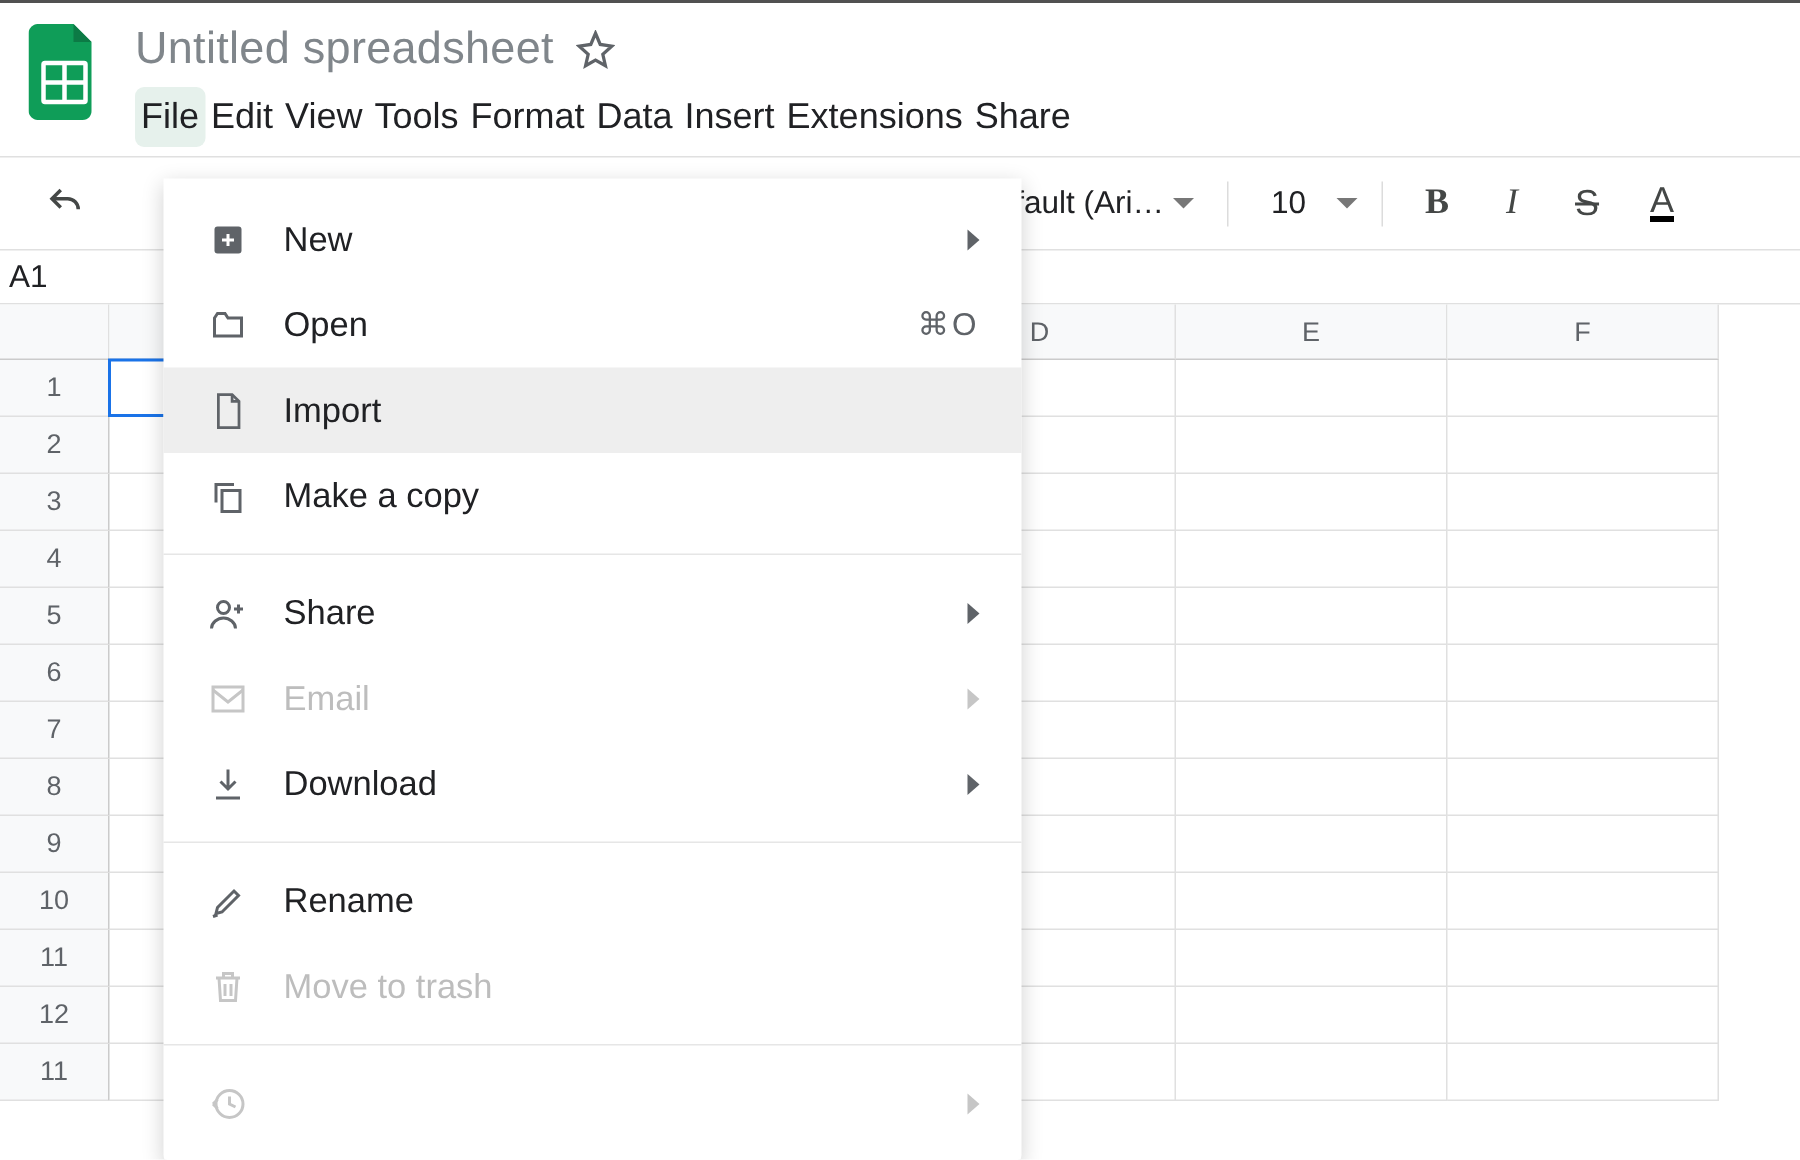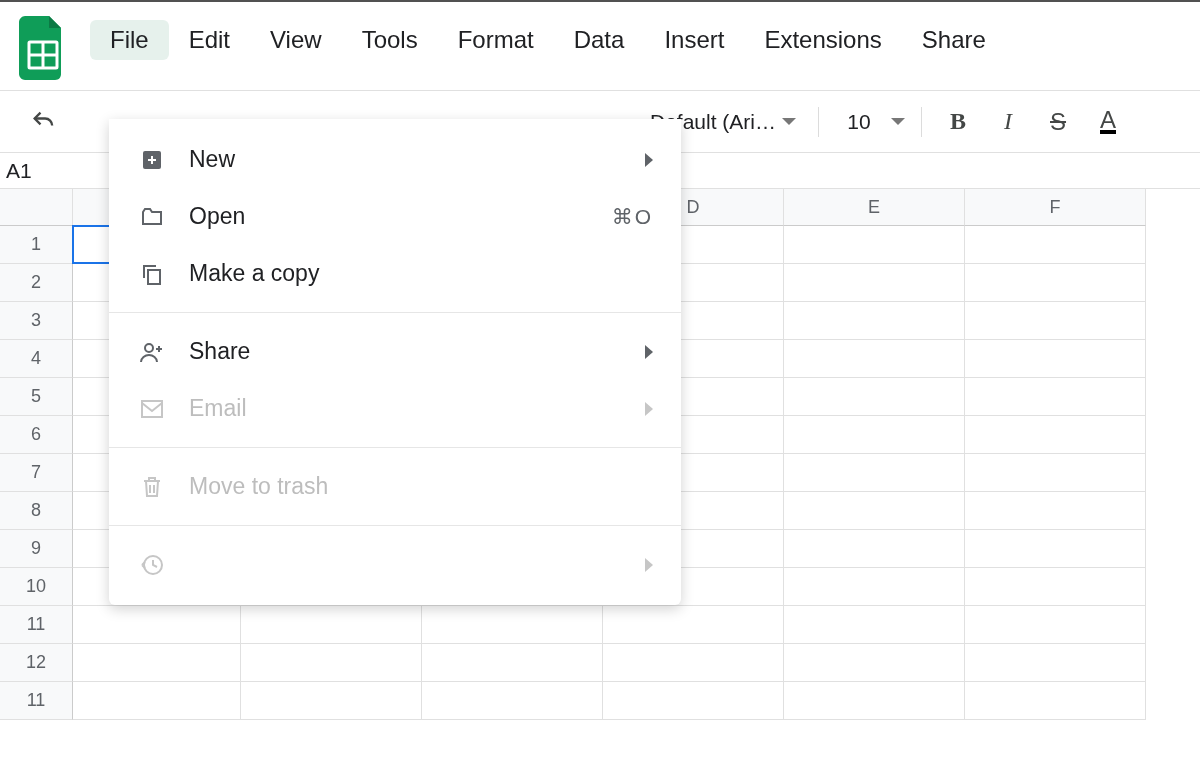--- a/index.html
+++ b/index.html
@@ -9,21 +9,21 @@
 .header { display: flex; align-items: flex-start; padding: 10px 16px 0 16px; gap: 20px; }
 .logo { width: 54px; height: 72px; display: flex; align-items: center; justify-content: center; }
 .logo svg { width: 48px; height: 64px; }
 
 .header-main { display: flex; flex-direction: column; }
 .title-row { display: flex; align-items: center; gap: 14px; margin-top: 4px; }
 .doc-title { font-size: 30px; color: #80868b; font-weight: 400; letter-spacing: 0.2px; }
 .star-btn { width: 28px; height: 28px; display: flex; align-items: center; justify-content: center; cursor: pointer; }
 
 .menubar { display: flex; gap: 0; margin-top: 8px; }
-.menu-item { font-size: 24px; color: #202124; padding: 6px 20px; cursor: pointer; border-radius: 6px; }
+.menu-item { font-size: 24px; color: #202124; padding: 6px 4px; cursor: pointer; border-radius: 6px; }
 .menu-item.active { background: #e6f1ec; }
 
 .divider { height: 1px; background: #e0e0e0; margin-top: 6px; }
 
 .toolbar { display: flex; align-items: center; height: 62px; padding: 0 24px; gap: 10px; position: relative; border-bottom: 1px solid #e0e0e0; }
 .toolbar-btn { width: 40px; height: 40px; display: flex; align-items: center; justify-content: center; cursor: pointer; color: #444746; }
 .toolbar-sep { width: 1px; height: 30px; background: #dcdcdc; margin: 0 6px; }
 .font-selector { display: flex; align-items: center; gap: 6px; font-size: 21px; color: #202124; cursor: pointer; padding: 0 6px; }
 .font-size-box { display: flex; align-items: center; gap: 8px; }
 .font-size-val { width: 48px; text-align: center; font-size: 21px; }
@@ -72,20 +72,28 @@
   <div class="logo">
     <svg viewBox="0 0 48 64">
         <path fill="#0f9d58" d="M6 0h24l12 12v46c0 3-2 6-6 6H6c-3 0-6-3-6-6V6C0 3 3 0 6 0z"></path>
         <path fill="#0c7a45" d="M30 0l12 12H30z"></path>
         <rect x="10" y="26" width="28" height="26" rx="1" fill="none" stroke="#fff" stroke-width="3"></rect>
         <line x1="10" y1="39" x2="38" y2="39" stroke="#fff" stroke-width="3"></line>
         <line x1="24" y1="26" x2="24" y2="52" stroke="#fff" stroke-width="3"></line>
       </svg>
   </div>
   <div class="header-main">
+    <div class="title-row">
+      <span class="doc-title">Untitled spreadsheet</span>
+      <span class="star-btn">
+        <svg width="26" height="26" viewBox="0 0 24 24" fill="none" stroke="#5f6368" stroke-width="2">
+            <path d="M12 2l2.9 6.9L22 10l-5.5 5 1.6 7L12 18.5 5.9 22l1.6-7L2 10l7.1-1.1z"></path>
+          </svg>
+      </span>
+    </div>
     <div class="menubar" id="menubar">
         <div class="menu-item active">File</div>
         <div class="menu-item">Edit</div>
         <div class="menu-item">View</div>
         <div class="menu-item">Tools</div>
         <div class="menu-item">Format</div>
         <div class="menu-item">Data</div>
         <div class="menu-item">Insert</div>
         <div class="menu-item">Extensions</div>
         <div class="menu-item">Share</div>
@@ -278,20 +286,29 @@
     </div>
     <div class="fm-item">
       <span class="fm-icon">
         <svg width="24" height="24" viewBox="0 0 24 24" fill="none" stroke="currentColor" stroke-width="2">
           <path d="M3 7l2-3h5l2 3h9v12H3z"></path>
         </svg>
       </span>
       <span>Open</span>
       <span class="fm-shortcut">⌘O</span>
     </div>
+    <div class="fm-item hovered">
+      <span class="fm-icon">
+        <svg width="22" height="26" viewBox="0 0 24 28" fill="none" stroke="currentColor" stroke-width="2">
+          <path d="M5 2h10l5 5v19H5z"></path>
+          <path d="M15 2v5h5"></path>
+        </svg>
+      </span>
+      <span>Import</span>
+    </div>
     <div class="fm-item">
       <span class="fm-icon">
         <svg width="24" height="24" viewBox="0 0 24 24" fill="none" stroke="currentColor" stroke-width="2">
           <rect x="8" y="8" width="12" height="14"></rect>
           <path d="M4 16V4h12"></path>
         </svg>
       </span>
       <span>Make a copy</span>
     </div>
     <div class="fm-sep"></div>
@@ -313,21 +330,41 @@
         <svg width="24" height="20" viewBox="0 0 24 20" fill="none" stroke="currentColor" stroke-width="2">
           <rect x="2" y="2" width="20" height="16"></rect>
           <path d="M2 4l10 8 10-8"></path>
         </svg>
       </span>
       <span>Email</span>
       <span class="fm-sub">
         <span class="submenu-caret"></span>
       </span>
     </div>
+    <div class="fm-item">
+      <span class="fm-icon">
+        <svg width="22" height="24" viewBox="0 0 22 24" fill="none" stroke="currentColor" stroke-width="2">
+          <path d="M11 2v13M6 10l5 5 5-5M3 21h16"></path>
+        </svg>
+      </span>
+      <span>Download</span>
+      <span class="fm-sub">
+        <span class="submenu-caret"></span>
+      </span>
+    </div>
     <div class="fm-sep"></div>
+    <div class="fm-item">
+      <span class="fm-icon">
+        <svg width="24" height="24" viewBox="0 0 24 24" fill="none" stroke="currentColor" stroke-width="2">
+          <path d="M4 20l4-1 11-11-3-3L5 16z"></path>
+          <path d="M2 22l3-1"></path>
+        </svg>
+      </span>
+      <span>Rename</span>
+    </div>
     <div class="fm-item disabled">
       <span class="fm-icon">
         <svg width="22" height="24" viewBox="0 0 22 24" fill="none" stroke="currentColor" stroke-width="2">
           <path d="M3 6h16M8 6V3h6v3M5 6l1 15h10l1-15M9 10v8M13 10v8"></path>
         </svg>
       </span>
       <span>Move to trash</span>
     </div>
     <div class="fm-sep"></div>
     <div class="fm-item disabled">

